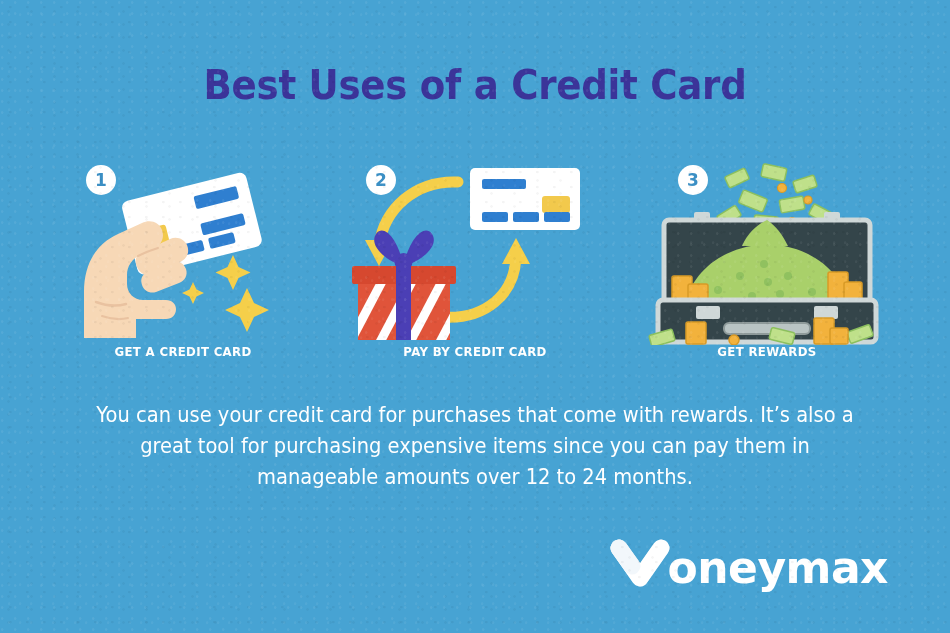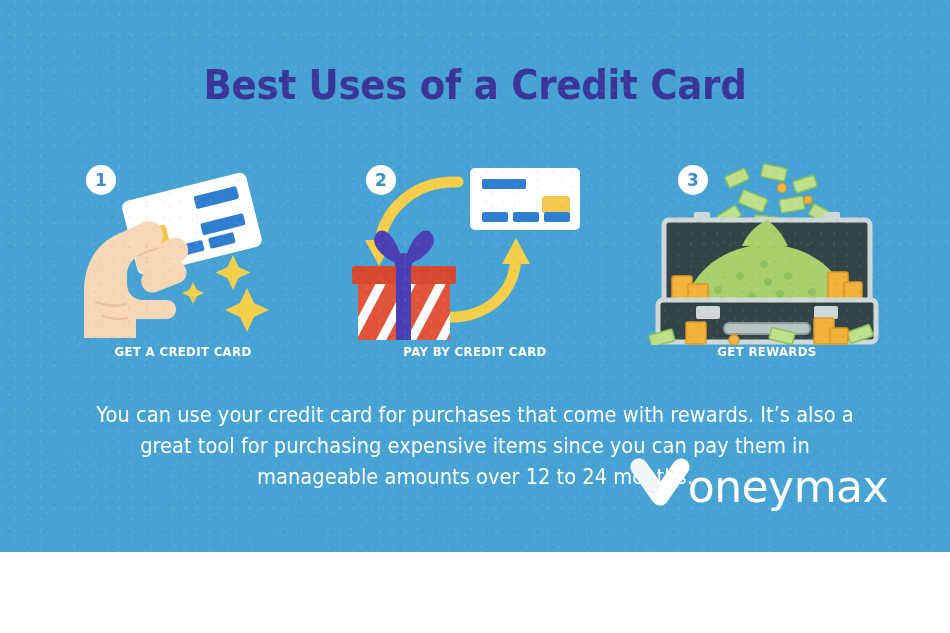--- a/index.html
+++ b/index.html
@@ -8,21 +8,21 @@
   }
   body {
     width: 950px;
     height: 633px;
     overflow: hidden;
     font-family: "Liberation Sans", sans-serif;
   }
   #poster {
     position: relative;
     width: 950px;
-    height: 552px;
+    height: 633px;
     background: #47a3d3;
     overflow: hidden;
   }
   
   #grain {
     position: absolute;
     inset: 0;
     pointer-events: none;
     opacity: .20;
     background-image:
@@ -121,21 +121,21 @@
     bottom: 38px;
     display: flex;
     align-items: center;
     height: 60px;
   }
   #logo-mark { display: block; }
   #logo-word {
     color: #ffffff;
     font-family: "DejaVu Sans", sans-serif;
     font-size: 44px;
-    font-weight: normal;
+    font-weight: bold;
     letter-spacing: -0.5px;
     margin-left: -2px;
     line-height: 1;
     position: relative;
     top: 3px;
   }
 </style>
 </head>
 <body>
 

